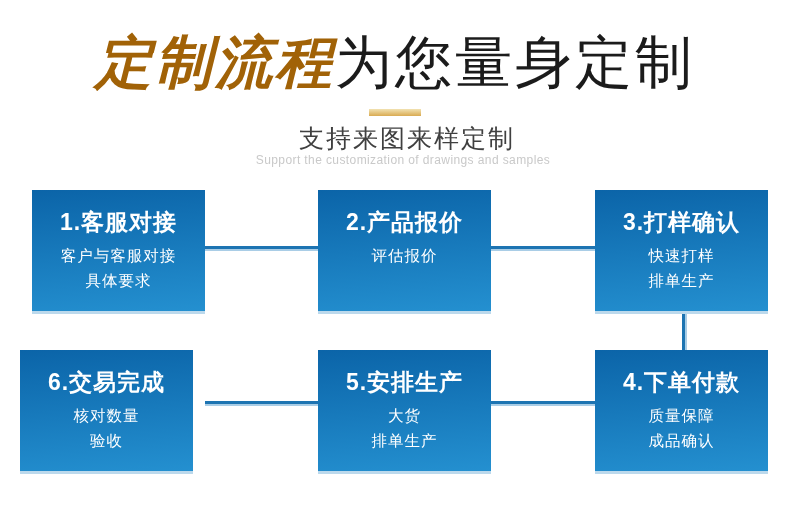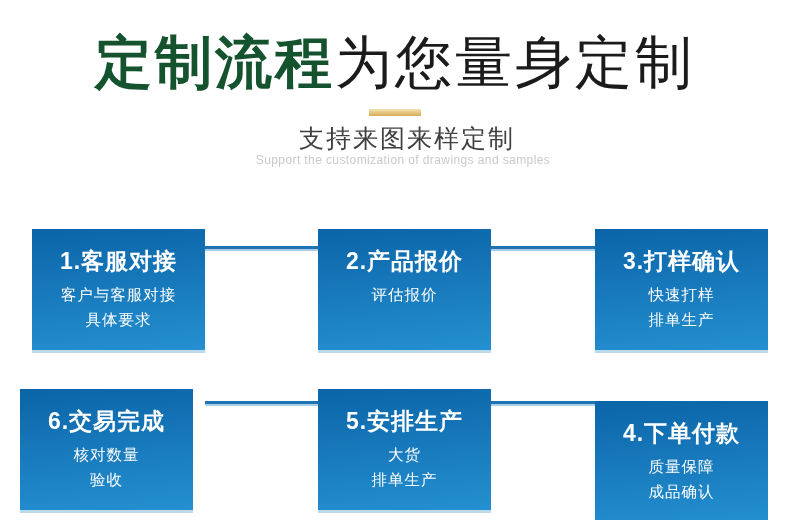--- a/index.html
+++ b/index.html
@@ -22,22 +22,23 @@
     top: 26px;
     left: 0;
     width: 100%;
     text-align: center;
     font-size: 57px;
     line-height: 72px;
     letter-spacing: 3px;
     white-space: nowrap;
   }
   .title-highlight {
-    color: #14532d;
+    color: #a16207;
     font-weight: 700;
+    font-style: italic;
   }
   .title-rest {
     color: #1b1b1b;
     font-weight: 400;
   }
   .gold-divider {
     position: absolute;
     top: 109px;
     left: 50%;
     width: 52px;
@@ -69,42 +70,41 @@
 
   
   .step-box {
     position: absolute;
     width: 173px;
     height: 121px;
     background: linear-gradient(175deg, #0b64a8 0%, #2490d0 100%);
     box-shadow: 0 3px 0 #bcd9ec;
     color: #ffffff;
     text-align: center;
-    margin-top: 39px;
   }
   .step-title {
     margin-top: 17px;
     font-size: 23px;
     font-weight: 700;
     letter-spacing: 1px;
     line-height: 30px;
   }
   .step-lines {
     margin-top: 6px;
     font-size: 15.5px;
     line-height: 25px;
     letter-spacing: 1px;
   }
 
   .pos-r0c0 { left: 32px;  top: 190px; }
   .pos-r0c1 { left: 318px; top: 190px; }
   .pos-r0c2 { left: 595px; top: 190px; }
   .pos-r1c0 { left: 20px;  top: 350px; }
   .pos-r1c1 { left: 318px; top: 350px; }
-  .pos-r1c2 { left: 595px; top: 362px; }
+  .pos-r1c2 { left: 595px; top: 350px; }
 
   
   .connector-h {
     position: absolute;
     height: 5px;
     background: linear-gradient(180deg, #1d74b2 0%, #1d74b2 60%, #a9cde6 60%, #a9cde6 100%);
   }
   .connector-v {
     position: absolute;
     width: 5px;

